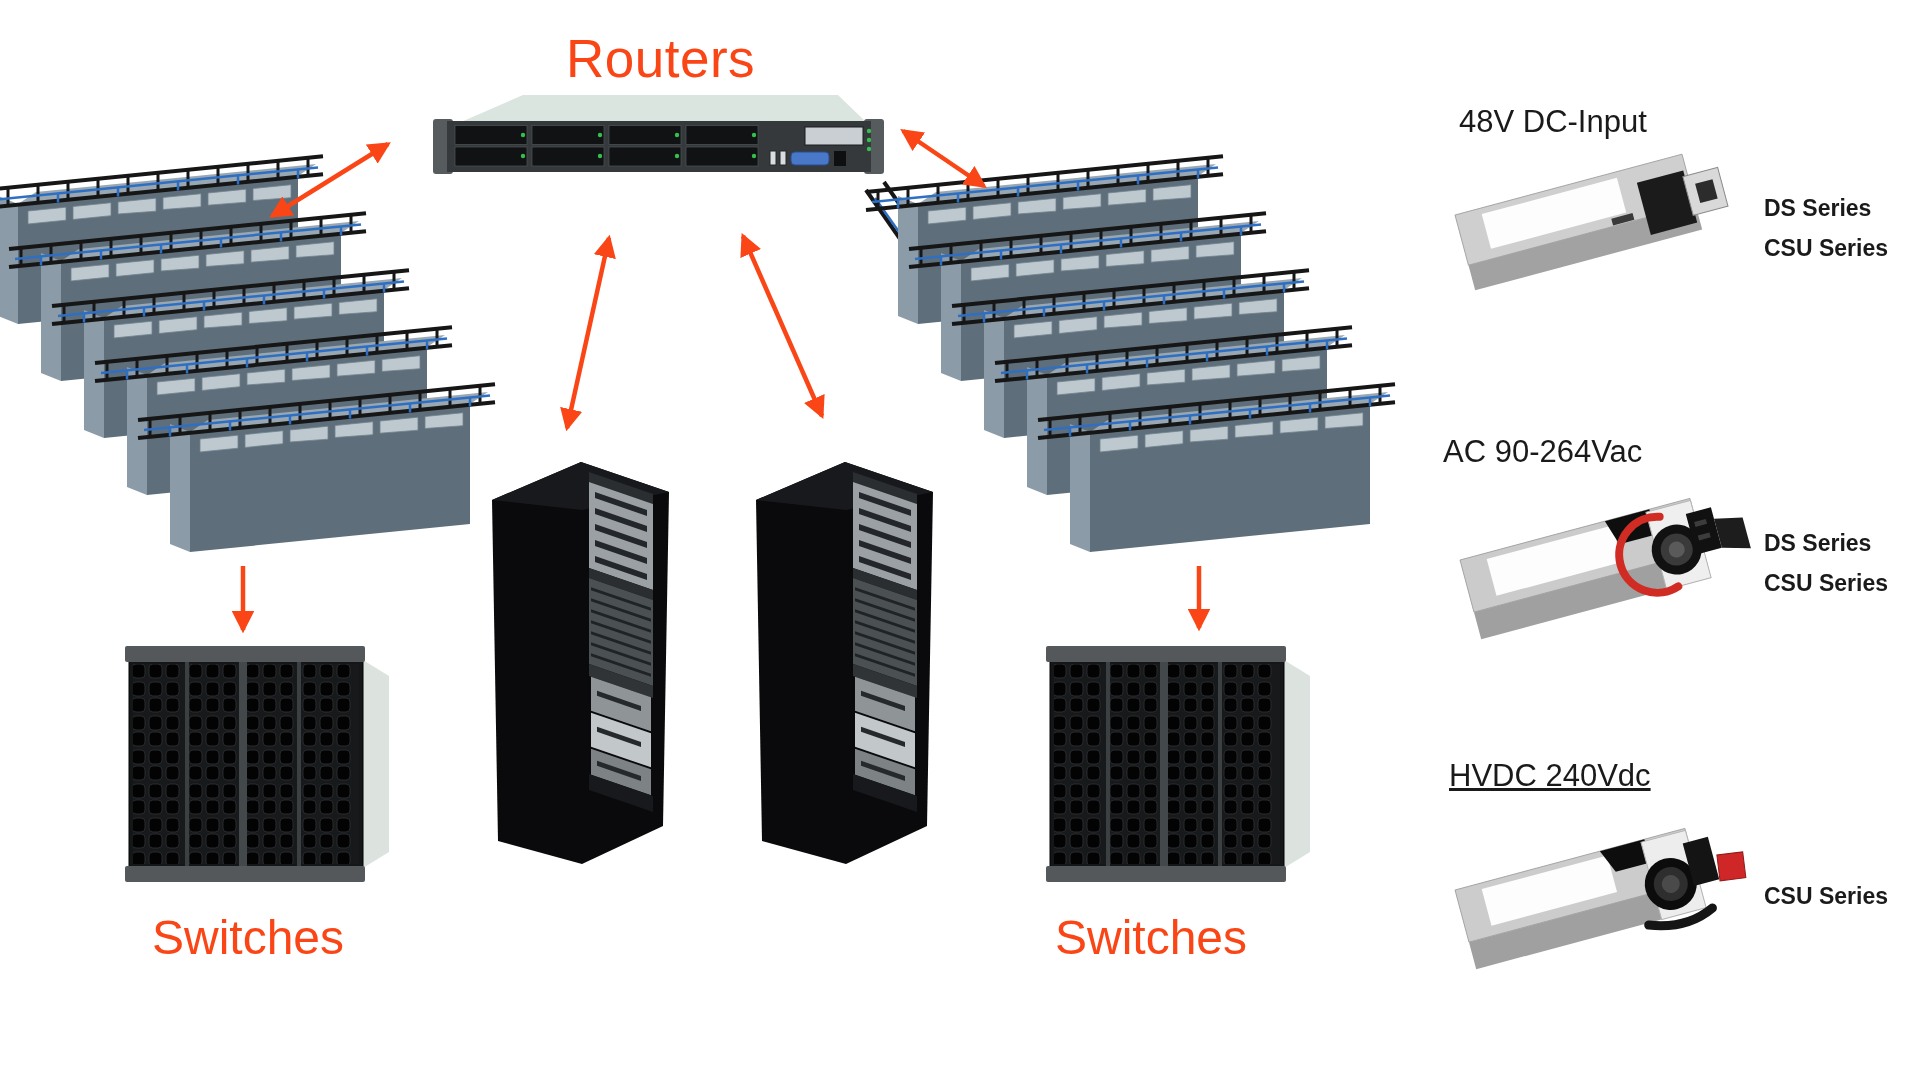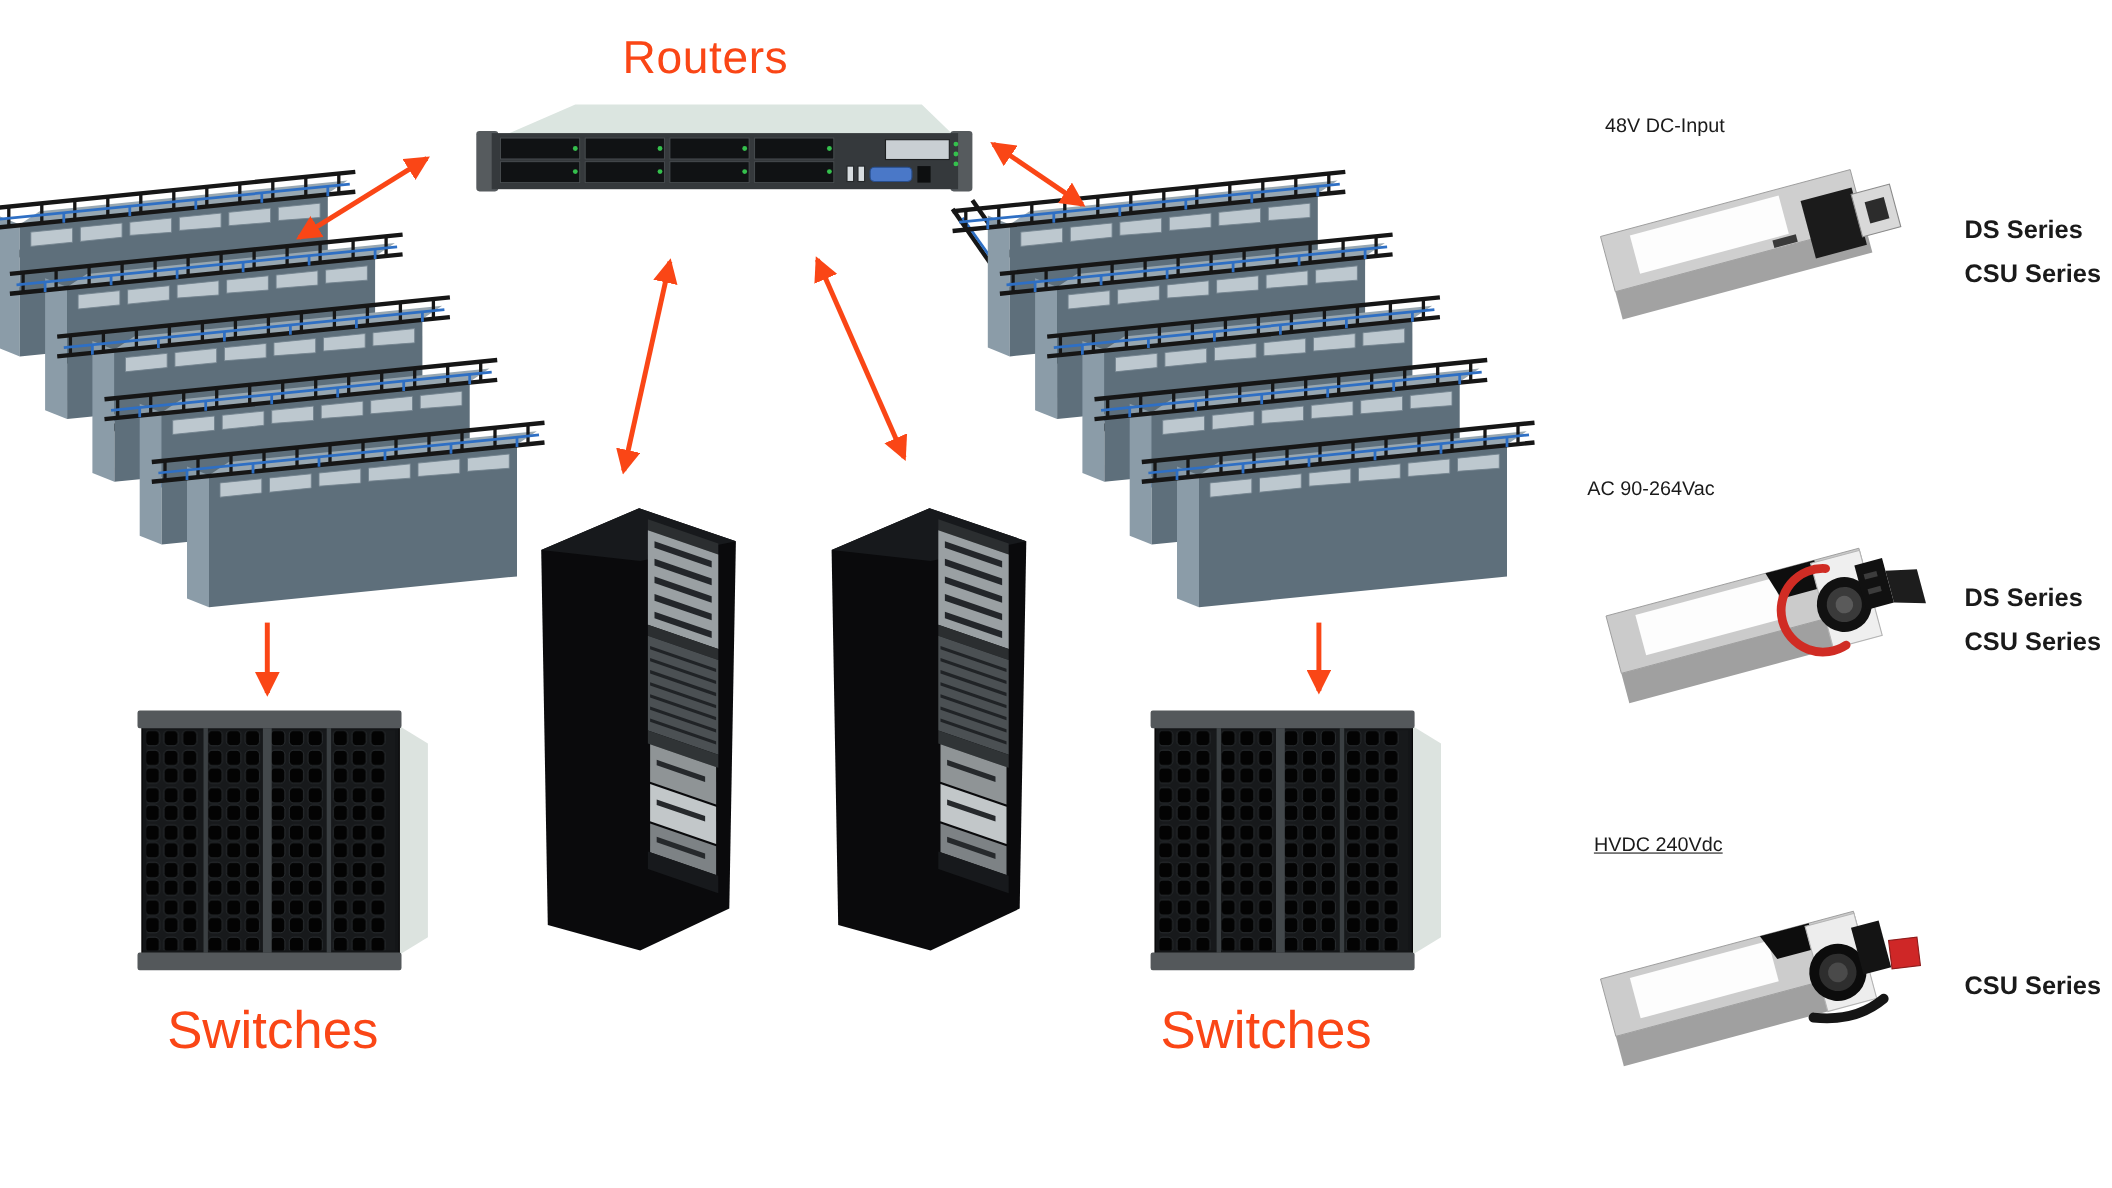--- a/index.html
+++ b/index.html
@@ -1,28 +1,28 @@
 <!DOCTYPE html>
 <html><head>
 <meta charset="utf-8">
 <style>
   html,body{margin:0;padding:0;}
   body{width:1920px;height:1080px;background:#ffffff;position:relative;overflow:hidden;
        font-family:"Liberation Sans","DejaVu Sans",sans-serif;}
   .stage{position:absolute;left:0;top:0;width:1920px;height:1080px;}
   .lbl{position:absolute;white-space:nowrap;color:#1a1a1a;}
   .lbl.accent{color:#fa4616;}
-  .routers-title{left:566px;top:28px;font-size:42px;letter-spacing:.5px;}
+  .routers-title{left:566px;top:28px;font-size:53px;letter-spacing:.5px;}
   .switches-left{left:132px;top:910px;width:232px;text-align:center;font-size:48px;}
   .switches-right{left:1035px;top:910px;width:232px;text-align:center;font-size:48px;}
-  .psu-input{font-size:18px;}
+  .psu-input{font-size:31px;}
   .psu1-input{left:1459px;top:104px;}
   .psu2-input{left:1443px;top:434px;}
   .psu3-input{left:1449px;top:758px;text-decoration:underline;}
-  .series{font-size:23px;font-weight:bold;margin-left:22px;}
+  .series{font-size:23px;font-weight:bold;}
   .psu1-ds{left:1764px;top:195px;}
   .psu1-csu{left:1764px;top:235px;}
   .psu2-ds{left:1764px;top:530px;}
   .psu2-csu{left:1764px;top:570px;}
   .psu3-csu{left:1764px;top:883px;}
 </style>
 </head>
 <body>
 
 <div class="stage">

